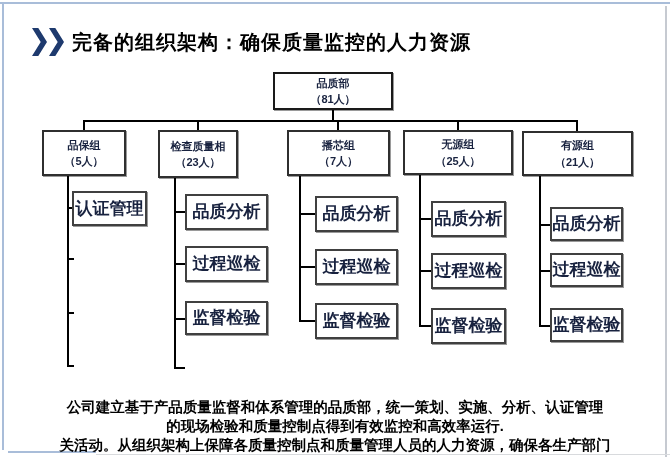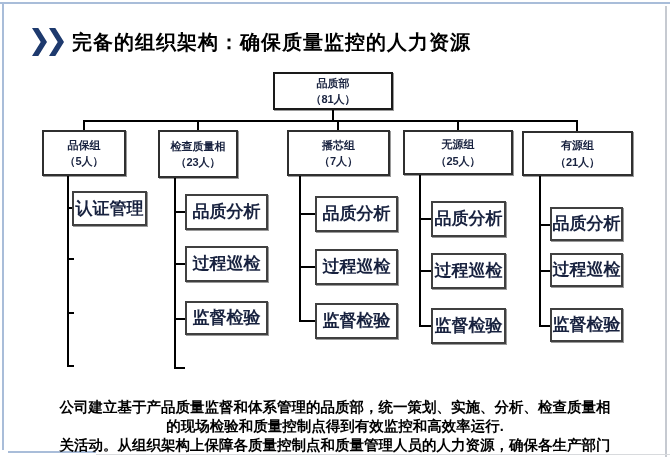--- a/index.html
+++ b/index.html
@@ -159,18 +159,18 @@
     <div class="obox leaf" style="left:550px;top:183px;width:73px;height:34px">
       <div>过程巡检</div>
     </div>
     <div class="obox leaf" style="left:550px;top:238px;width:73px;height:34px">
       <div>监督检验</div>
     </div>
 
   </div>
 
   <div class="footer">
-    <div>公司建立基于产品质量监督和体系管理的品质部，统一策划、实施、分析、检查质量相</div>
+    <div>公司建立基于产品质量监督和体系管理的品质部，统一策划、实施、分析、认证管理</div>
     <div>的现场检验和质量控制点得到有效监控和高效率运行.</div>
     <div>关活动。从组织架构上保障各质量控制点和质量管理人员的人力资源，确保各生产部门</div>
   </div>
 
 </div>
 
 </body></html>

